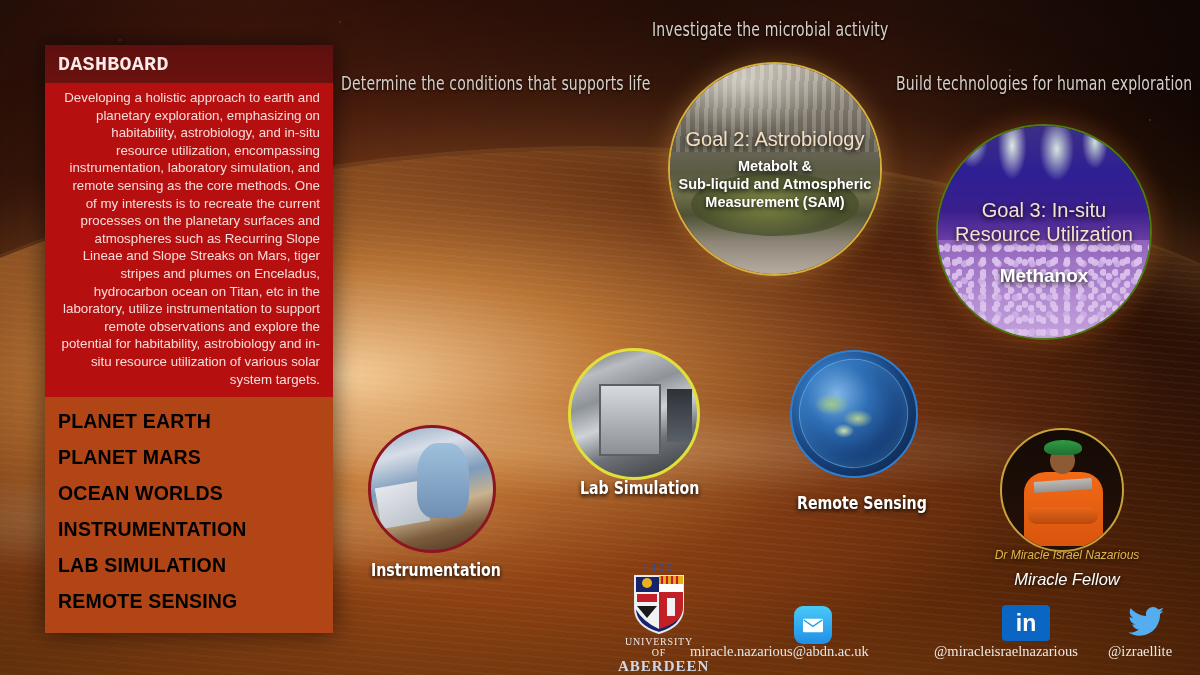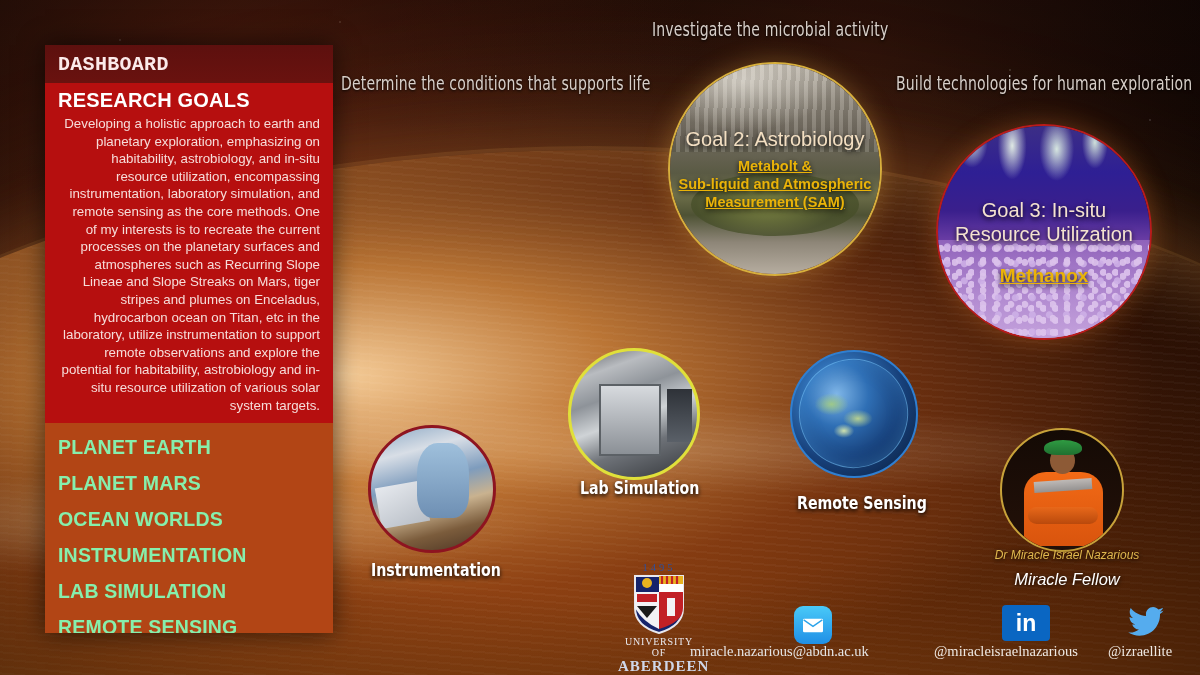--- a/index.html
+++ b/index.html
@@ -48,37 +48,37 @@
 
   
   .sidebar{position:absolute;left:45px;top:45px;width:288px;height:588px;overflow:hidden;
     box-shadow:0 0 24px rgba(0,0,0,.6);}
   .sb-head{background:linear-gradient(180deg,#5d100e,#6a120f);padding:8px 13px 7px;font-family:Liberation Mono, monospace;}
   .sb-head .t{color:#fbeaea;font-size:20px;font-weight:bold;letter-spacing:.3px;}
   .sb-goals{background:#b60f0f;padding:6px 13px 9px;}
   .sb-goals .t{color:#fff;font-size:20px;font-weight:bold;letter-spacing:.2px;margin-bottom:3px;}
   .sb-goals .p{color:#f6dcd9;font-size:13.3px;line-height:17.6px;text-align:right;}
   .sb-menu{background:#b24515;padding:6px 0 10px;height:100%;}
-  .sb-item{color:#86efac;font-size:19.5px;font-weight:bold;padding:6.5px 13px;letter-spacing:.2px;cursor:pointer;}
+  .sb-item{color:#000000;font-size:19.5px;font-weight:bold;padding:6.5px 13px;letter-spacing:.2px;cursor:pointer;}
 
   
   .hdg{position:absolute;color:#d7cfc9;font-size:19px;letter-spacing:.2px;
     font-family:"Liberation Sans Narrow","DejaVu Sans Condensed","Liberation Sans",sans-serif;
     transform:scaleX(.82);transform-origin:left center;white-space:nowrap;
     text-shadow:0 1px 3px rgba(0,0,0,.9);}
   #hdg-left{left:341px;top:72px;}
   #hdg-mid{left:652px;top:18px;}
   #hdg-right{left:896px;top:72px;}
 
   
   .circ{position:absolute;border-radius:50%;overflow:hidden;display:flex;flex-direction:column;
     align-items:center;justify-content:center;text-align:center;cursor:pointer;}
   .circ .lbl{position:relative;z-index:3;}
   .circ .g{color:#f2e7dc;font-size:20px;text-shadow:0 2px 5px rgba(0,0,0,.95);line-height:24px;}
-  .circ .s{color:#eab308;font-size:16px;font-weight:bold;text-shadow:0 2px 5px rgba(0,0,0,.95);line-height:19px;margin-top:10px;text-decoration:underline;}
+  .circ .s{color:#ffffff;font-size:16px;font-weight:bold;text-shadow:0 2px 5px rgba(0,0,0,.95);line-height:19px;margin-top:10px;}
 
   
   #goal1{left:396px;top:126px;width:208px;height:208px;border:2px solid #c9cddf;
     box-shadow:0 0 26px rgba(255,170,90,.35);}
   #goal1 .img{position:absolute;inset:0;
     background:
       radial-gradient(ellipse 70% 50% at 45% 45%, rgba(245,235,225,.95), rgba(205,180,165,.85) 55%, rgba(140,105,85,.8) 100%),
       linear-gradient(170deg,#caa98f 0%,#e6d6c6 30%,#d8c2ad 60%,#a8805f 100%);}
   #goal1 .img::after{content:"";position:absolute;left:22%;top:26%;width:56%;height:34%;
     background:linear-gradient(150deg,#f3ece4,#d9cec2);border-radius:6px;transform:rotate(-13deg);
@@ -97,21 +97,21 @@
   #goal2 .img::before{content:"";position:absolute;left:0;top:0;width:100%;height:42%;
     background:radial-gradient(ellipse 60% 80% at 35% 20%, rgba(240,236,228,.55), transparent 70%),
                repeating-linear-gradient(92deg, rgba(255,255,255,.12) 0 4px, rgba(0,0,0,.10) 4px 9px);}
   #goal2 .img::after{content:"";position:absolute;left:10%;top:52%;width:80%;height:30%;
     background:radial-gradient(ellipse 60% 70% at 45% 50%, rgba(132,140,70,.9), rgba(70,78,40,.75) 70%);
     border-radius:50%;}
   #goal2 .g{color:#f3dfc2;}
   #goal2 .s{margin-top:6px;font-size:14.5px;line-height:18px;}
 
   
-  #goal3{left:936px;top:124px;width:212px;height:212px;border:2px solid #b91c1c;
+  #goal3{left:936px;top:124px;width:212px;height:212px;border:2px solid #4d7c0f;
     box-shadow:0 0 26px rgba(255,140,50,.3);}
   #goal3 .img{position:absolute;inset:0;
     background:linear-gradient(180deg,#3c2e86 0%,#2e1f94 22%,#3a1f8c 40%,#6d3fa6 55%,#9b6dc2 70%,#b98fd2 84%,#cbb0da 100%);}
   #goal3 .img::before{content:"";position:absolute;left:0;top:0;width:100%;height:26%;
     background:
       radial-gradient(ellipse 11% 70% at 16% 28%, #cfe2dd, transparent 68%),
       radial-gradient(ellipse 10% 90% at 35% 36%, #dfe9e4, transparent 68%),
       radial-gradient(ellipse 12% 85% at 56% 42%, #d6e6e0, transparent 68%),
       radial-gradient(ellipse 9% 70% at 74% 30%, #cfe0db, transparent 68%);}
   #goal3 .img::after{content:"";position:absolute;left:0;bottom:0;width:100%;height:46%;
@@ -207,21 +207,20 @@
   <div class="stars"></div>
   <div class="planet"></div>
   <div class="limbglow"></div>
   <div class="vign"></div>
 
   <div class="sidebar">
     <div class="sb-head">
       <div class="t">DASHBOARD</div>
     </div>
     <div class="sb-goals">
-      <div class="t">RESEARCH GOALS</div>
       <div class="p">Developing a holistic approach to earth and planetary exploration, emphasizing on habitability, astrobiology, and in-situ resource utilization, encompassing instrumentation, laboratory simulation, and remote sensing as the core methods. One of my interests is to recreate the current processes on the planetary surfaces and atmospheres such as Recurring Slope Lineae and Slope Streaks on Mars, tiger stripes and plumes on Enceladus, hydrocarbon ocean on Titan, etc in the laboratory, utilize instrumentation to support remote observations and explore the potential for habitability, astrobiology and in-situ resource utilization of various solar system targets.</div>
     </div>
     <div class="sb-menu">
       <div class="sb-item">PLANET EARTH</div>
       <div class="sb-item">PLANET MARS</div>
       <div class="sb-item">OCEAN WORLDS</div>
       <div class="sb-item">INSTRUMENTATION</div>
       <div class="sb-item">LAB SIMULATION</div>
       <div class="sb-item">REMOTE SENSING</div>
     </div>

